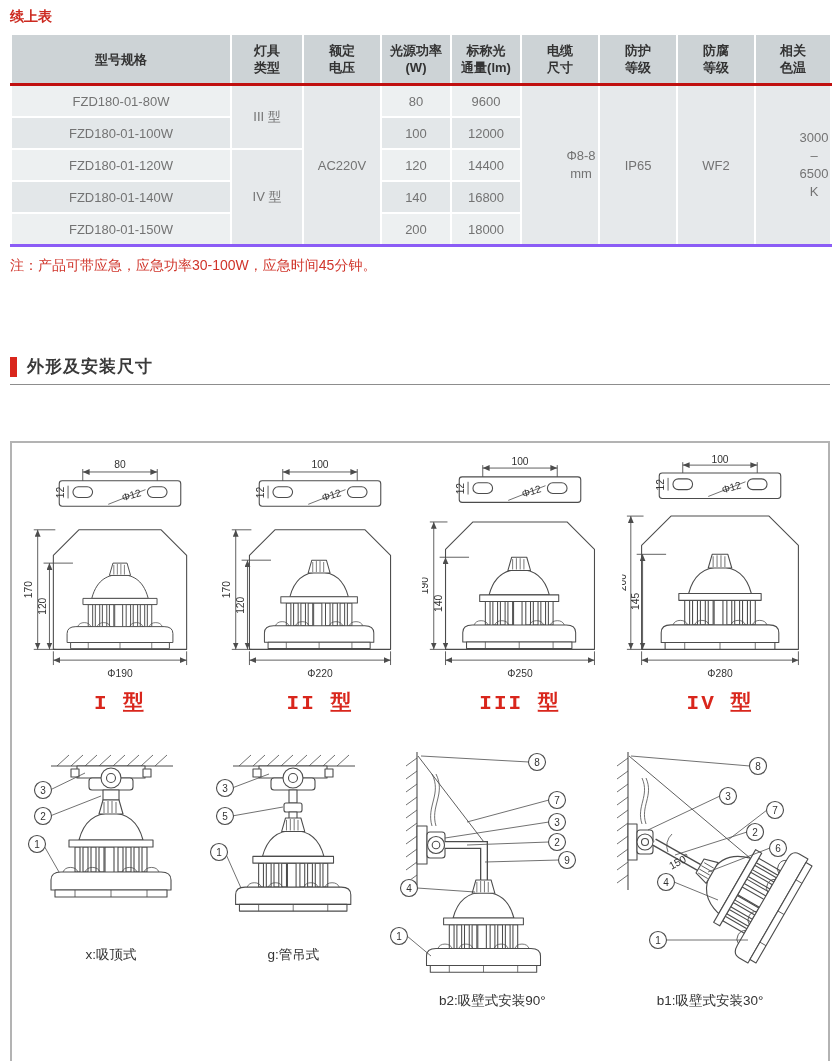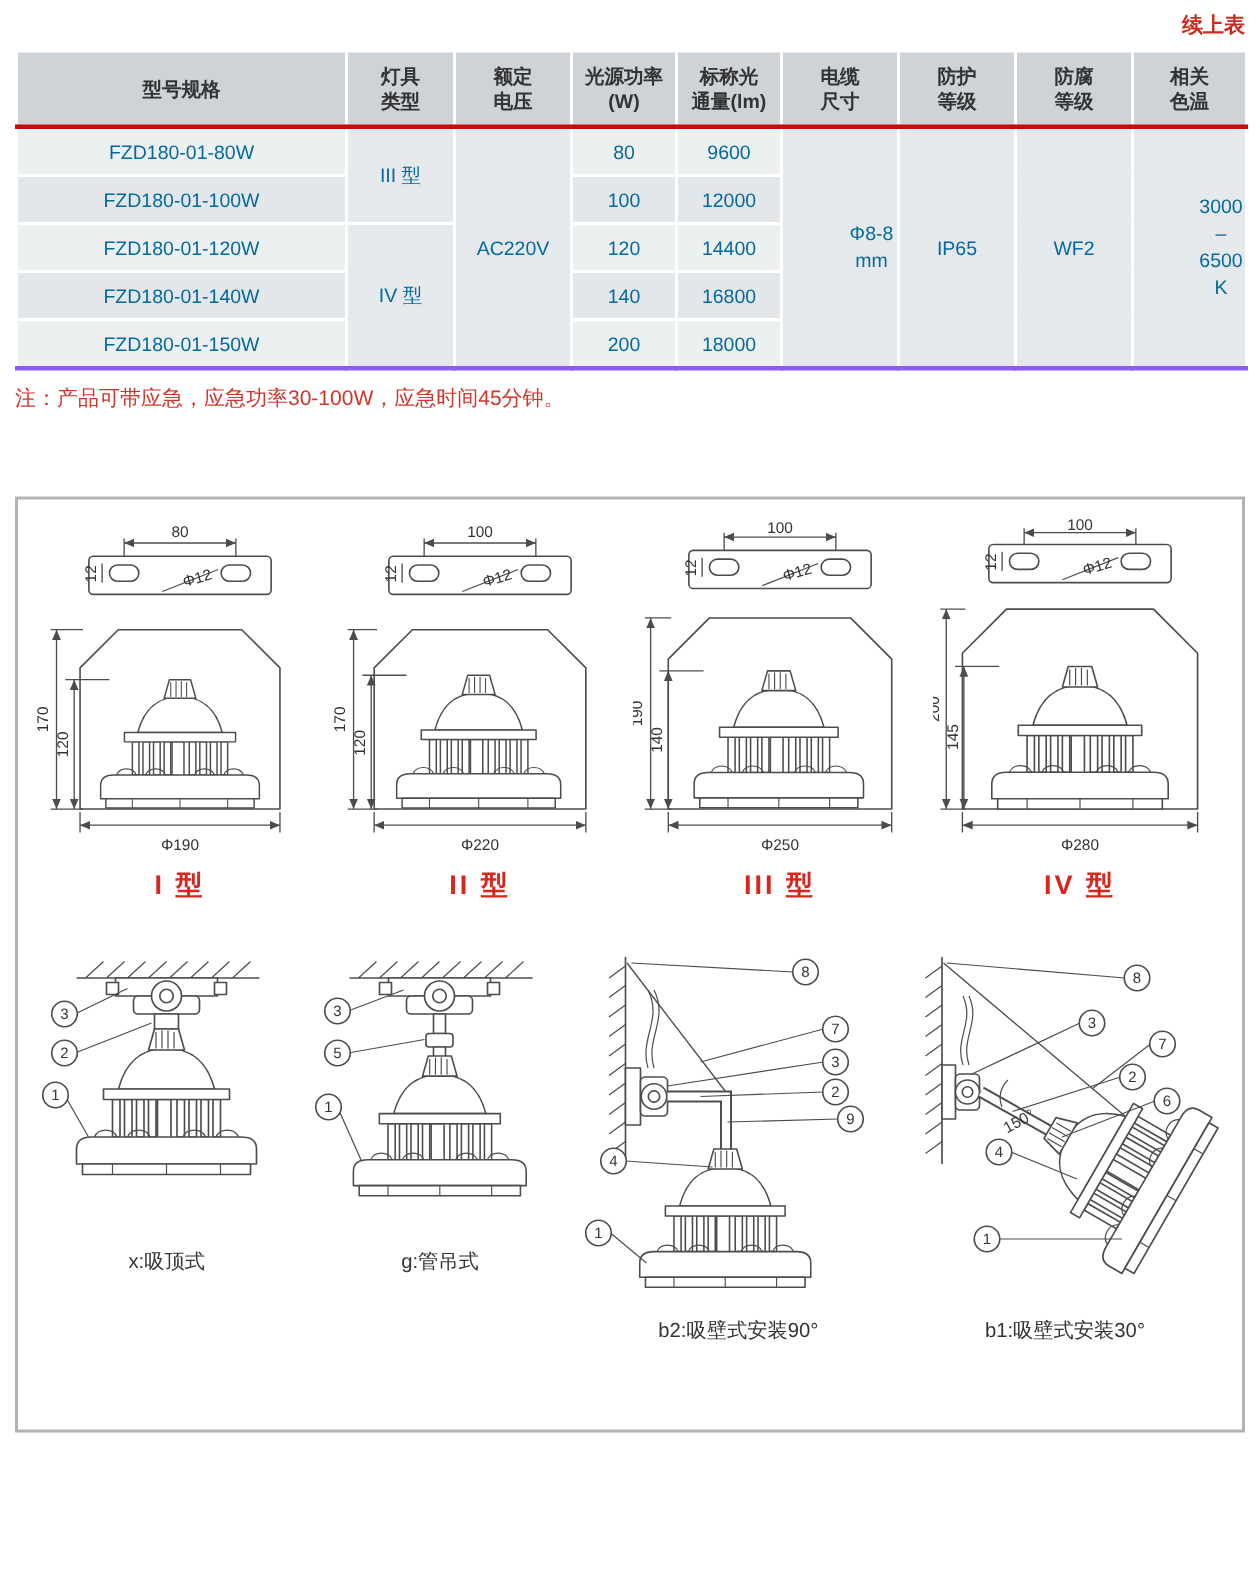--- a/index.html
+++ b/index.html
@@ -1,47 +1,47 @@
 <!DOCTYPE html>
 <html><head>
 <meta charset="utf-8">
 <style>
   html,body{margin:0;padding:0;background:#fff;}
   body{width:840px;height:1061px;overflow:hidden;
        font-family:"Liberation Sans","DejaVu Sans",sans-serif;color:#222;}
   .wrap{width:820px;margin:0 auto;padding-top:8px;}
 
   
-  .continued{color:#cc2a20;font-size:14px;font-weight:bold;margin:0 0 7px 0;text-align:right;}
+  .continued{color:#cc2a20;font-size:14px;font-weight:bold;margin:0 0 7px 0;}
   .note{color:#d0342a;font-size:14px;margin-top:10px;}
   .section-hd{margin-top:80px;display:flex;align-items:center;gap:10px;
               border-bottom:1px solid #8d8d8d;padding-bottom:6px;}
   .section-bar{width:7px;height:20px;background:#d9261c;}
   .section-title{font-size:17px;color:#3a3a3a;font-weight:bold;letter-spacing:1px;}
 
   
   table.spec{border-collapse:collapse;width:820px;table-layout:fixed;
              border-bottom:3px solid #8b5cf6;}
   table.spec th,table.spec td{border:2px solid #fff;text-align:center;vertical-align:middle;
              font-size:13px;}
   table.spec th{background:#cdd3d6;height:48px;font-weight:bold;color:#333;
              border-bottom:3px solid #c00f0f;padding:0;}
-  table.spec td{height:28px;color:#0369a1;}
+  table.spec td{height:28px;color:#737373;}
   td.c-odd{background:#edf0f1;}
   td.c-even{background:#e3e7e9;}
   td.span{background:#e6e9eb;}
   .h2{line-height:17px;}
   .mline{line-height:18px;padding-left:42px;}
 
   
   .diagbox{margin-top:56px;border:2px solid #b3b3b3;height:624px;padding:12px 8px 0 8px;
            box-sizing:border-box;background:#fff;}
   .types-row{display:grid;grid-template-columns:repeat(4,1fr);}
   .type-cell{display:flex;flex-direction:column;align-items:center;}
-  .type-label{margin-top:5px;color:#d9261c;font-size:18px;font-weight:bold;letter-spacing:2px;}
+  .type-label{margin-top:5px;color:#d9261c;font-size:21px;font-weight:bold;letter-spacing:2px;font-family:Liberation Mono, monospace;}
   .mounts-row{display:grid;grid-template-columns:0.93fr 0.93fr 1.1fr 1.1fr;margin-top:24px;}
   .mount-cell{display:flex;flex-direction:column;align-items:center;}
   .mount-cap{color:#333;font-size:13.5px;}
   .cap-hi{margin-top:6px;}
 
   
   .s{fill:#fff;stroke:#4c4c4c;stroke-width:1.1;stroke-linejoin:round;}
   .sn{fill:none;stroke:#4c4c4c;stroke-width:1.1;stroke-linejoin:round;}
   .thin{fill:none;stroke:#4c4c4c;stroke-width:0.8;}
   .dimline{stroke:#4c4c4c;stroke-width:0.9;fill:none;}
@@ -149,20 +149,24 @@
       <tr>
         <td class="c-odd">FZD180-01-150W</td>
         <td class="c-odd">200</td>
         <td class="c-odd">18000</td>
       </tr>
     </tbody>
   </table>
 
   <div class="note">注：产品可带应急，应急功率30-100W，应急时间45分钟。</div>
 
+  <div class="section-hd">
+    <div class="section-bar"></div>
+    <div class="section-title">外形及安装尺寸</div>
+  </div>
 
   <svg width="0" height="0" style="position:absolute" aria-hidden="true">
     <defs>
       <marker id="arw" markerWidth="8" markerHeight="8" refX="7" refY="3" orient="auto-start-reverse" markerUnits="userSpaceOnUse">
         <path d="M0,0 L7,3 L0,6 Z" fill="#4c4c4c"></path>
       </marker>
       <g id="lampF">
         <path class="s" d="M38,40 C44,17 58,13 70,13 C82,13 96,17 102,40 Z"></path>
         <path class="s" d="M58,14 L62,0 H78 L82,14 Z"></path>
         <path class="thin" d="M63,2 V13 M67,1 V13 M71,1 V13 M75,2 V13"></path>

